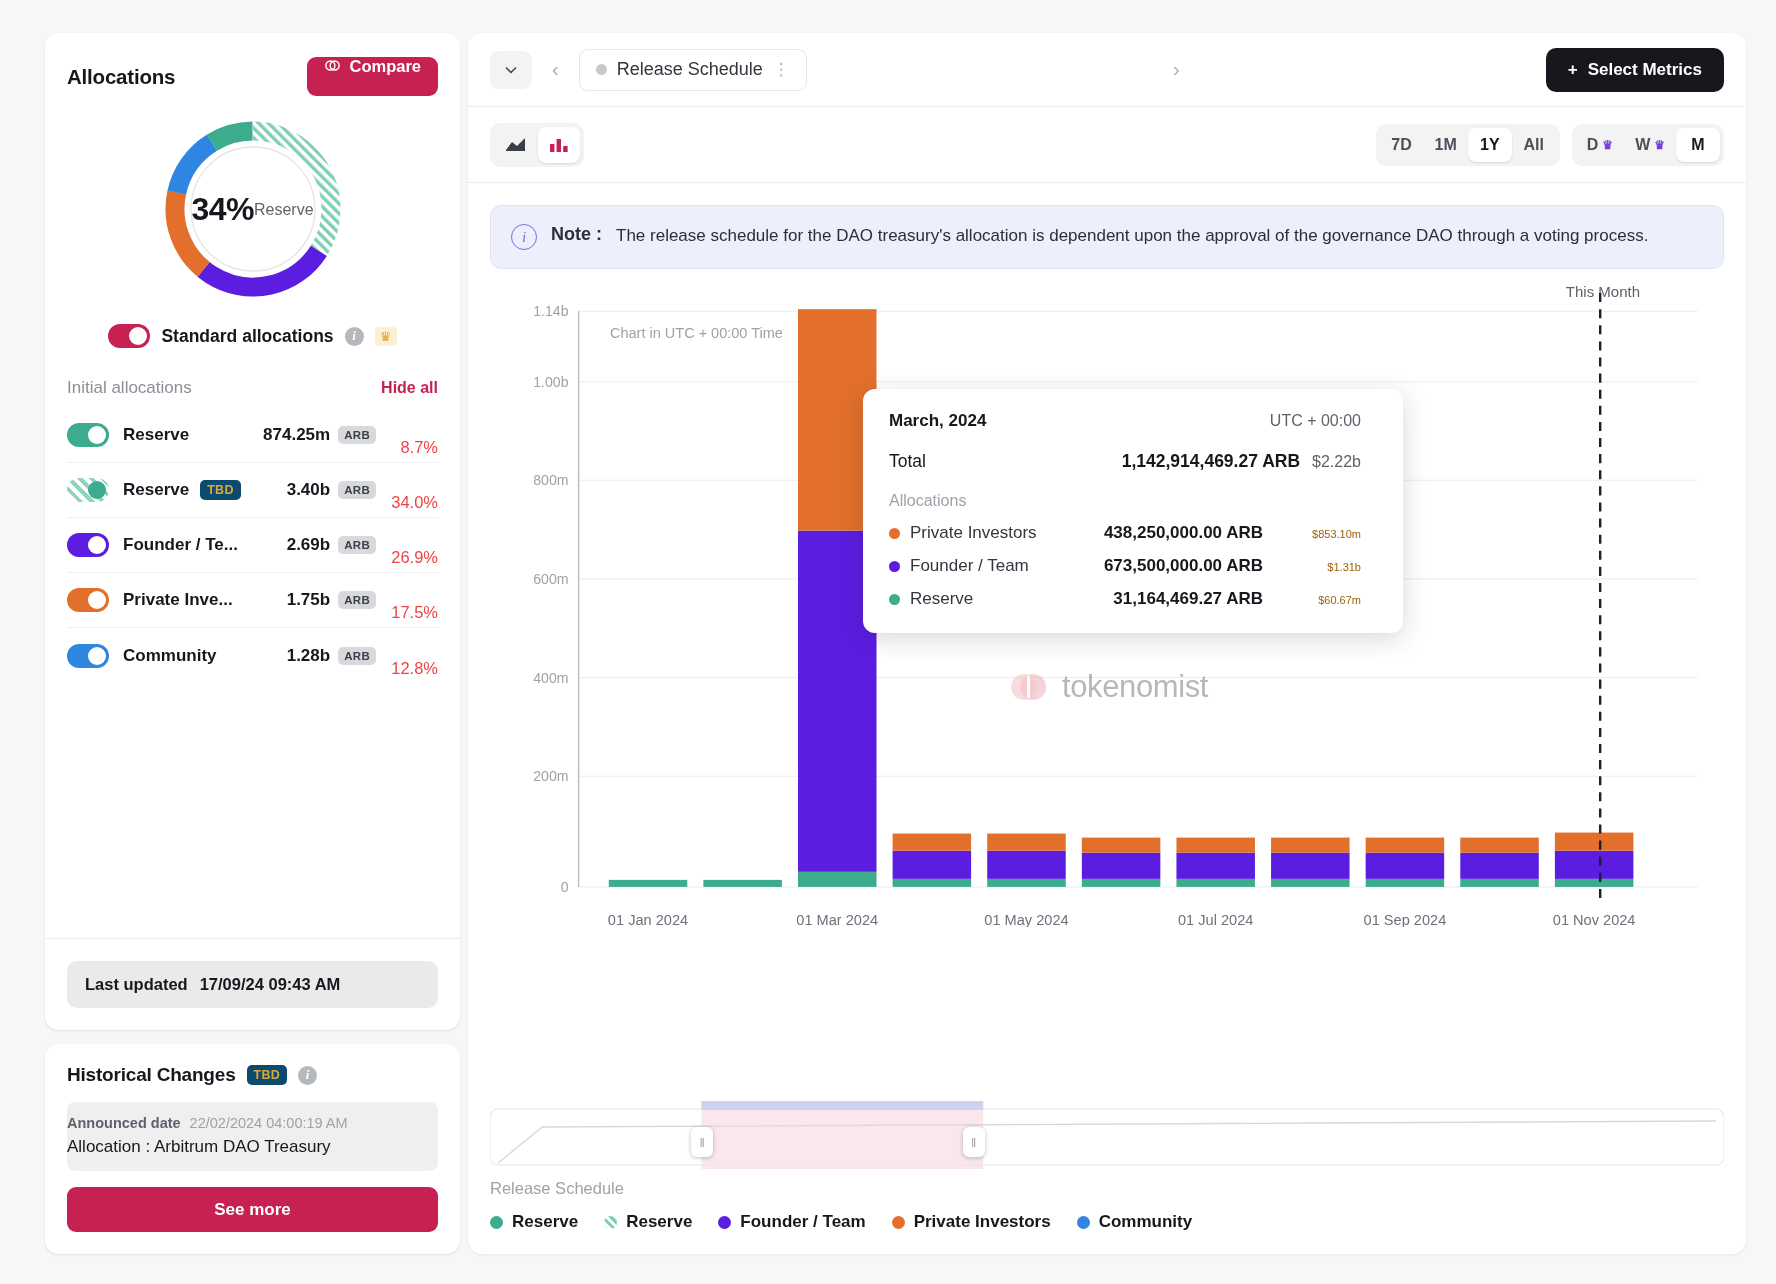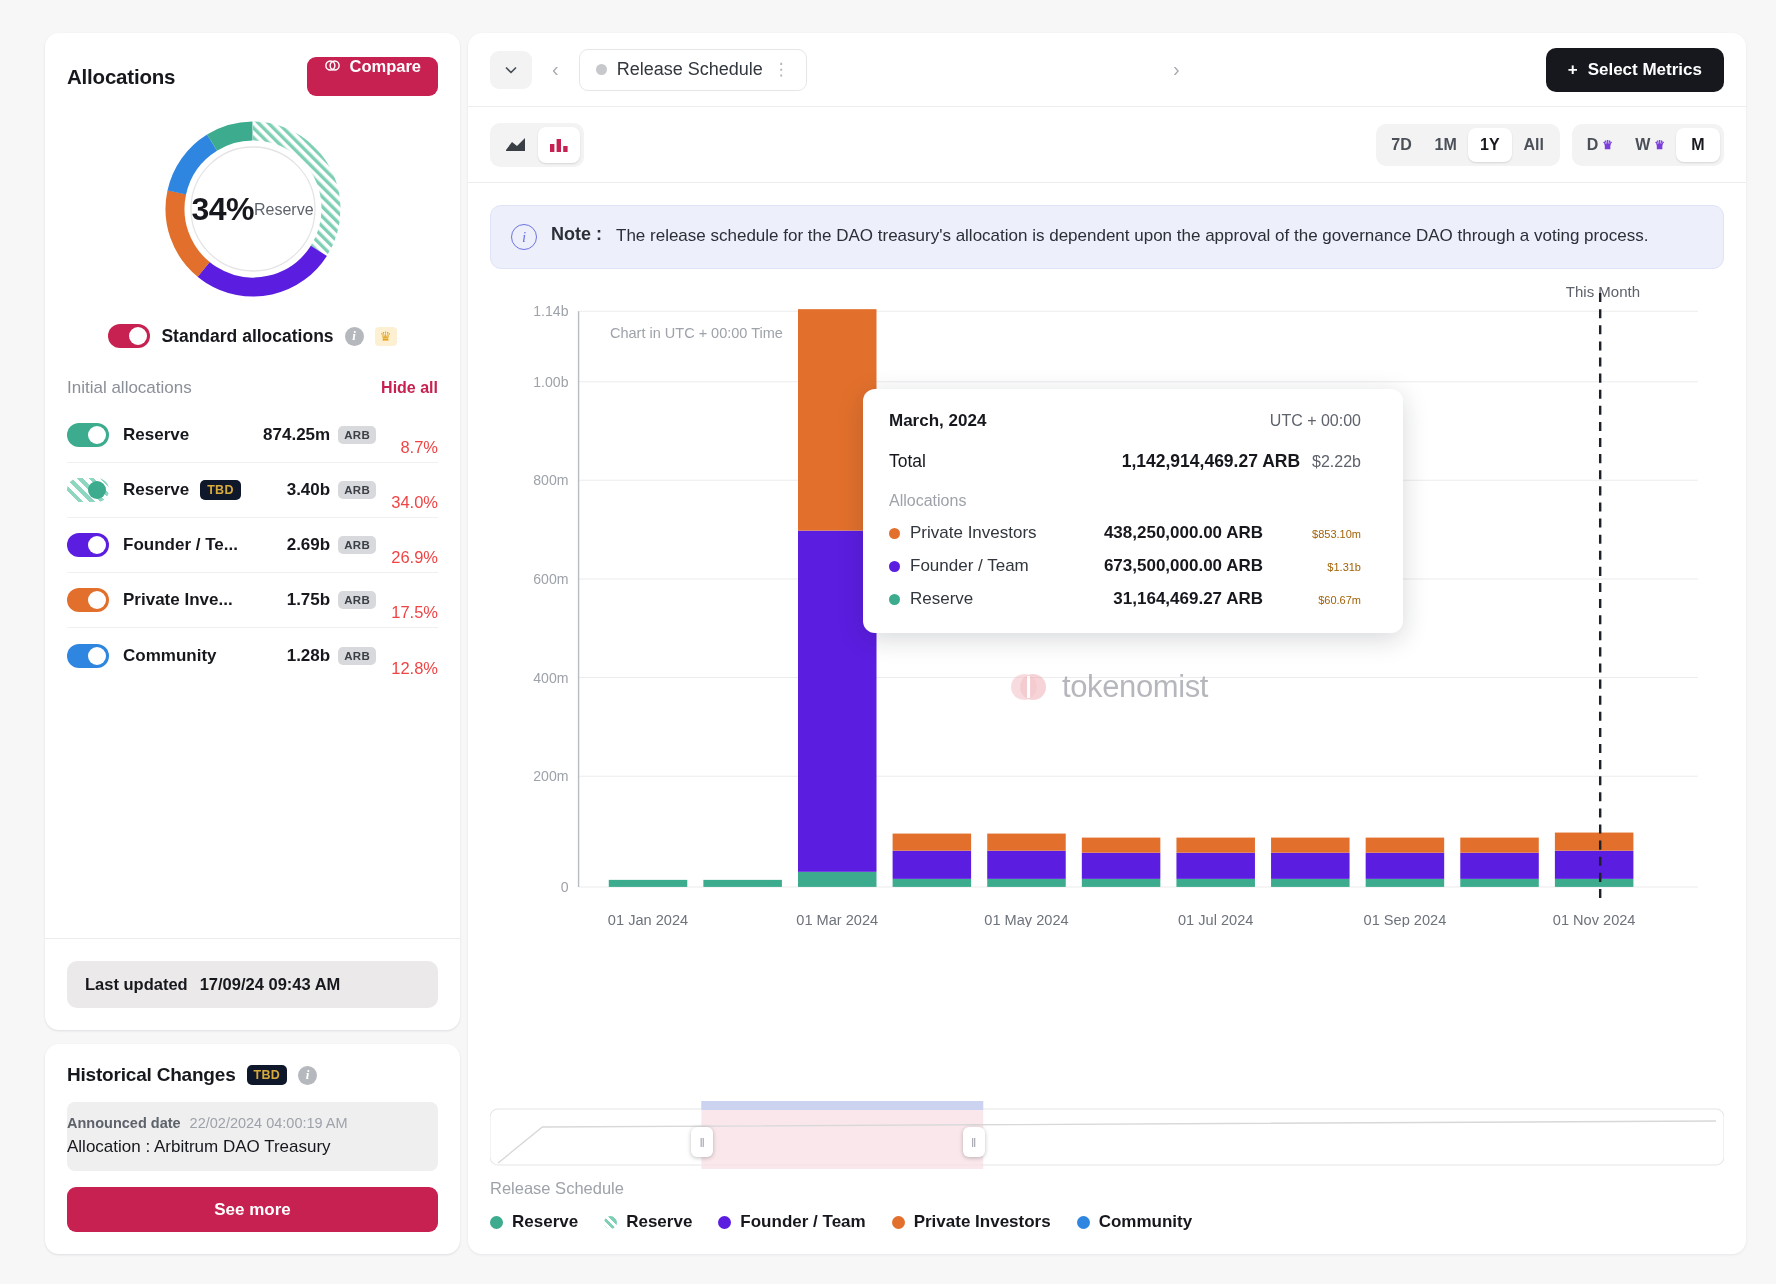--- a/index.html
+++ b/index.html
@@ -43,21 +43,21 @@
 
   .init-head { display:flex; align-items:center; justify-content:space-between; padding: 0 22px; margin-top: 30px; }
   .init-title { font-size: 17px; color: #8b8f97; }
   .hide-all { font-size: 16px; color: #c62150; font-weight: 600; cursor:pointer; }
 
   .alloc-list { padding: 0 22px; margin-top: 10px; }
   .alloc-item { display:flex; align-items:center; height: 55px; border-bottom: 1px solid #f0f0f2; }
   .alloc-item:last-child { border-bottom: none; }
   .alloc-item .tgl { margin-right: 14px; }
   .alloc-name { font-size: 17px; font-weight: 700; color: #16181d; white-space: nowrap; }
-  .tbd-badge { margin-left: 11px; background: #0f172a; color: #d8a93b; font-size: 12.5px; font-weight: 700; border-radius: 5px; padding: 3px 7px; letter-spacing:.3px;}
+  .tbd-badge { margin-left: 11px; background: #0c4a6e; color: #d8a93b; font-size: 12.5px; font-weight: 700; border-radius: 5px; padding: 3px 7px; letter-spacing:.3px;}
   .alloc-right { margin-left: auto; display:flex; align-items:center; gap: 8px; }
   .alloc-amt { font-size: 17px; font-weight: 700; color: #16181d; }
   .arb-chip { background: #d8d9dc; color: #3b3f46; font-size: 11.5px; font-weight: 700; border-radius: 5px; padding: 3px 6px; letter-spacing:.3px; }
   .alloc-pct { font-size: 16.5px; color: #ef4444; min-width: 54px; text-align: right; margin-top: 25px; }
 
   .last-updated-sec { margin-top: auto; border-top: 1px solid #ececed; padding: 22px; }
   .last-updated { background: #ebe9e9; border-radius: 10px; height: 47px; display:flex; align-items:center; gap: 12px; padding: 0 18px; }
   .lu-label { font-size: 16.5px; font-weight: 700; color: #16181d; }
   .lu-value { font-size: 16.5px; font-weight: 600; color: #16181d; }
 

